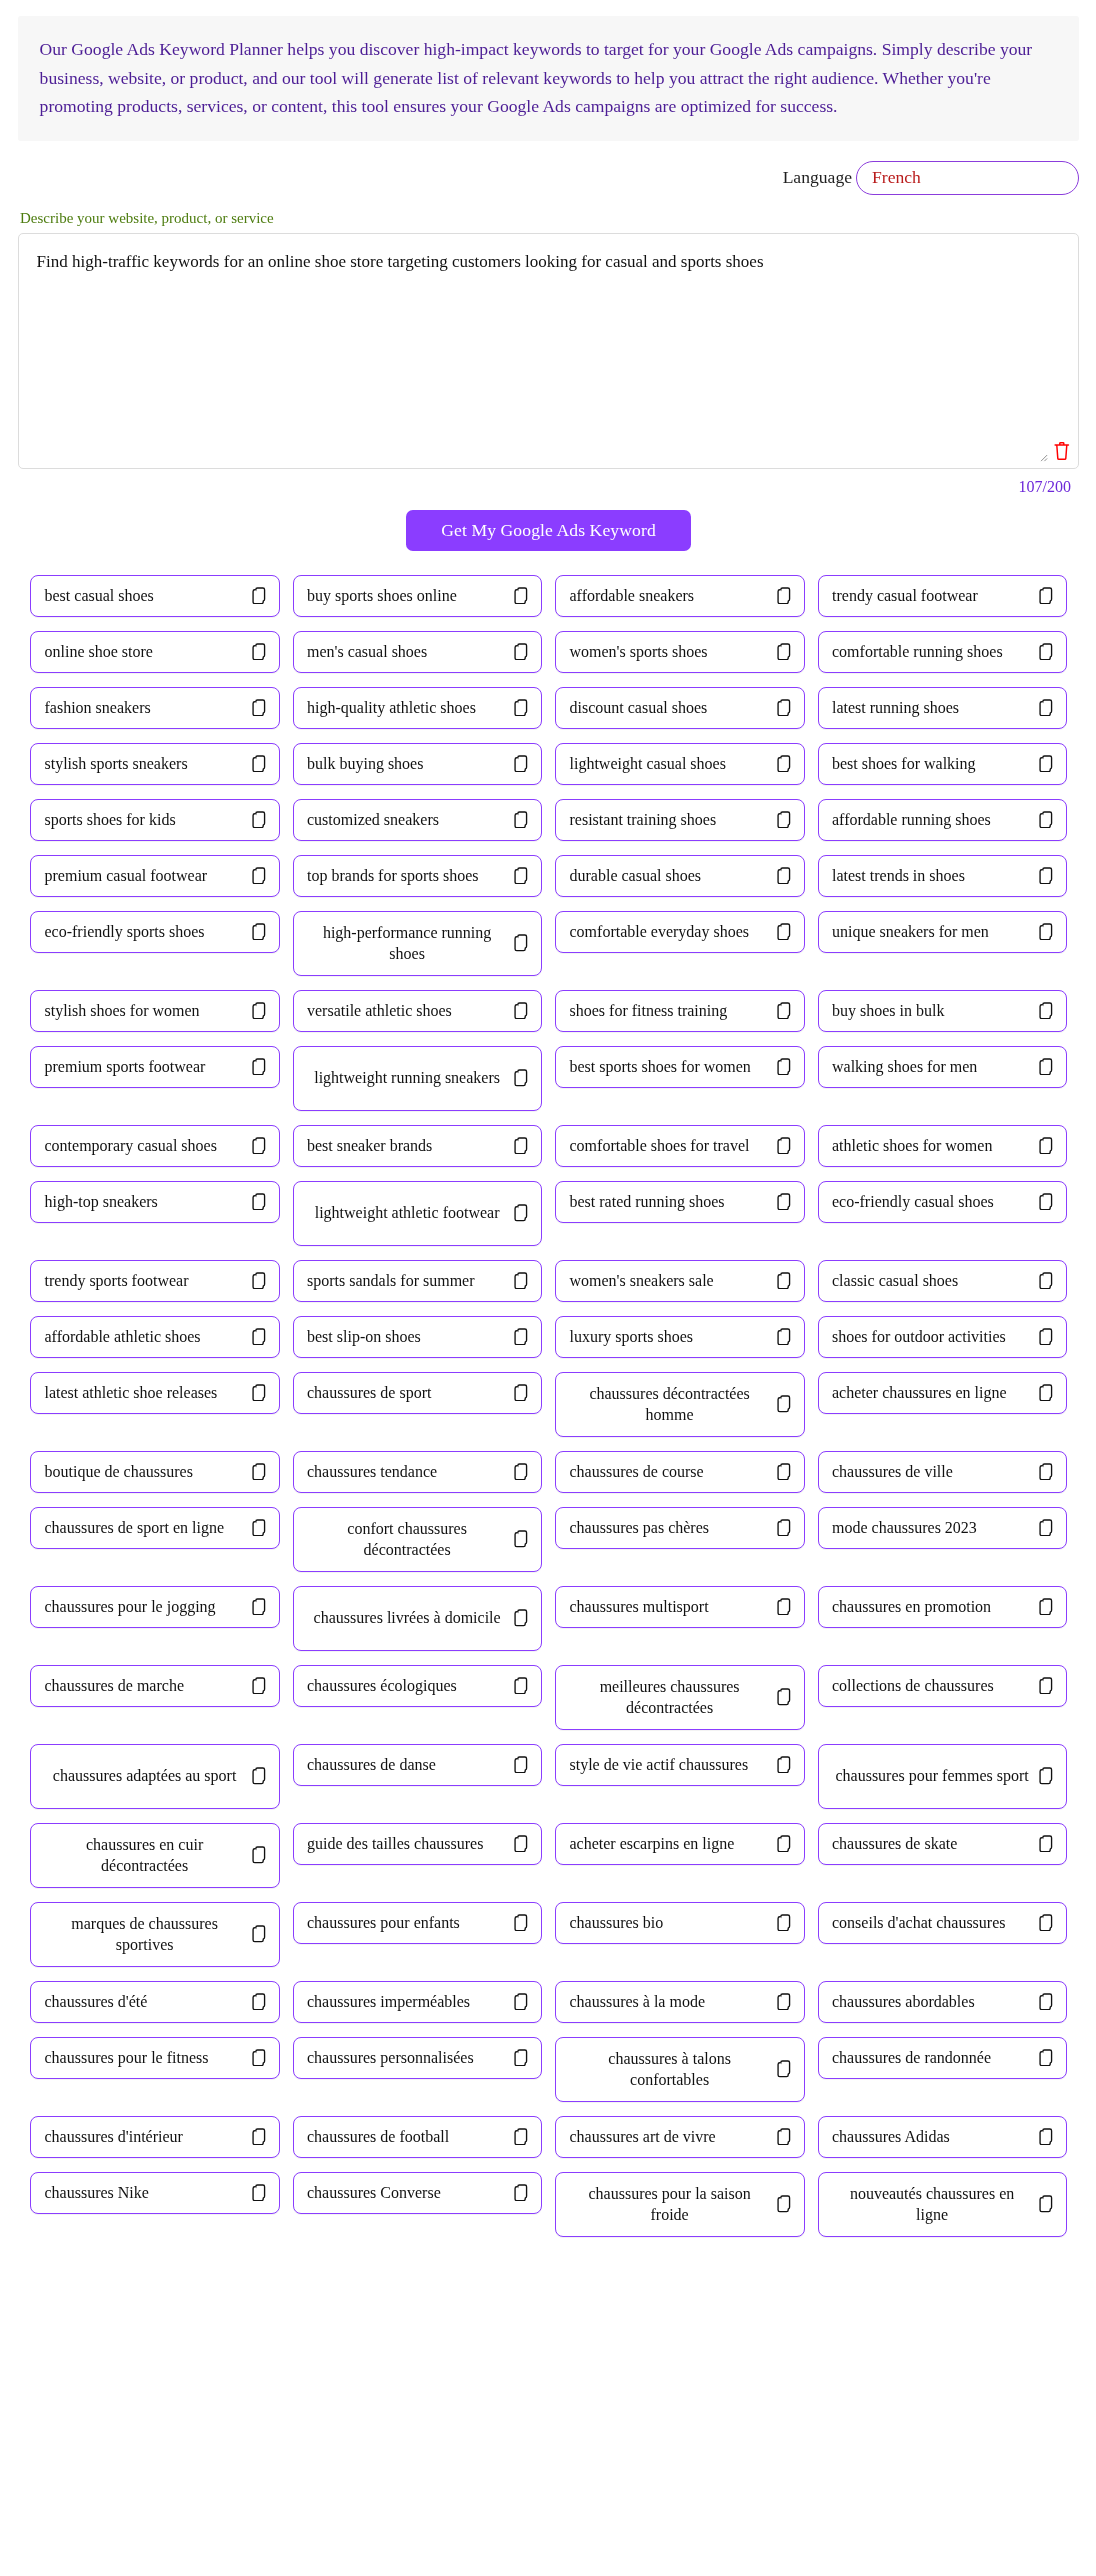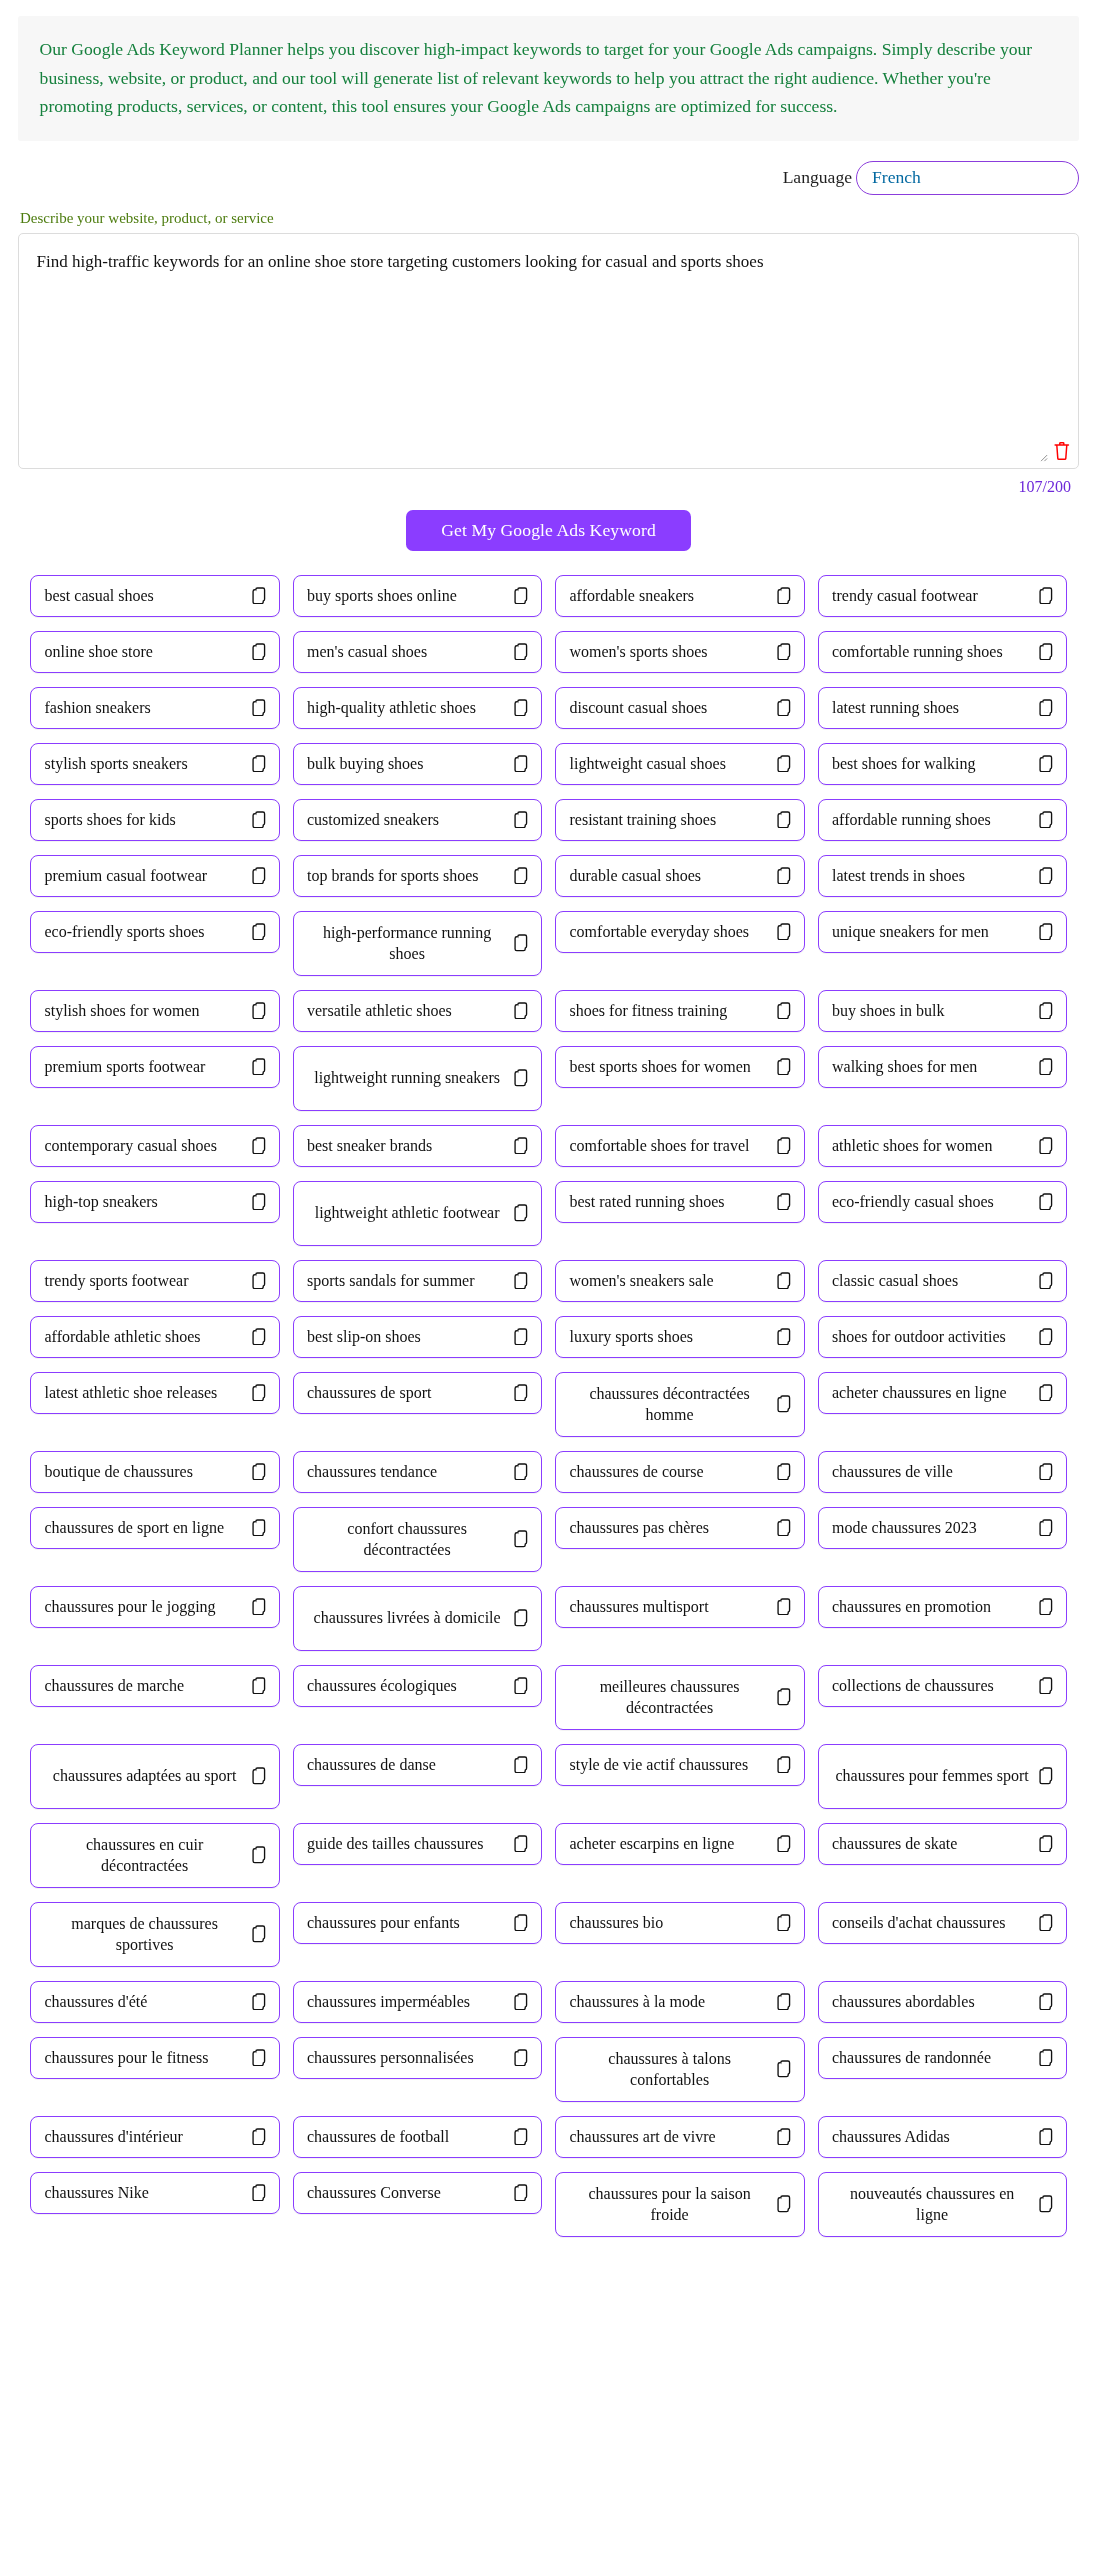--- a/index.html
+++ b/index.html
@@ -18,21 +18,21 @@
   
   .intro-wrap {
     margin: 16px 18px 0 18px;
     background: #f7f7f7;
     border-radius: 2.7px;
     padding: 19px 21.6px 20px 21.6px;
   }
   .intro-text {
     font-size: 17.6px;
     line-height: 1.62;
-    color: #15803d;
+    color: #4c1d95;
     margin: 0;
   }
 
   
   .lang-row {
     display: flex;
     justify-content: flex-end;
     align-items: center;
     margin: 20px 18px 0 18px;
     gap: 4px;
@@ -44,21 +44,21 @@
   .lang-select {
     width: 223px;
     height: 34px;
     border: 1.4px solid #8b3ddc;
     border-radius: 17px;
     background: #ffffff;
     display: flex;
     align-items: center;
     padding: 0 15px;
     font-size: 17.6px;
-    color: #0369a1;
+    color: #b91c1c;
     font-family: "Liberation Serif", "DejaVu Serif", serif;
     cursor: pointer;
   }
 
   
   .describe-label {
     margin: 15px 0 6.8px 20px;
     font-size: 15px;
     color: #4d7c0f;
   }

